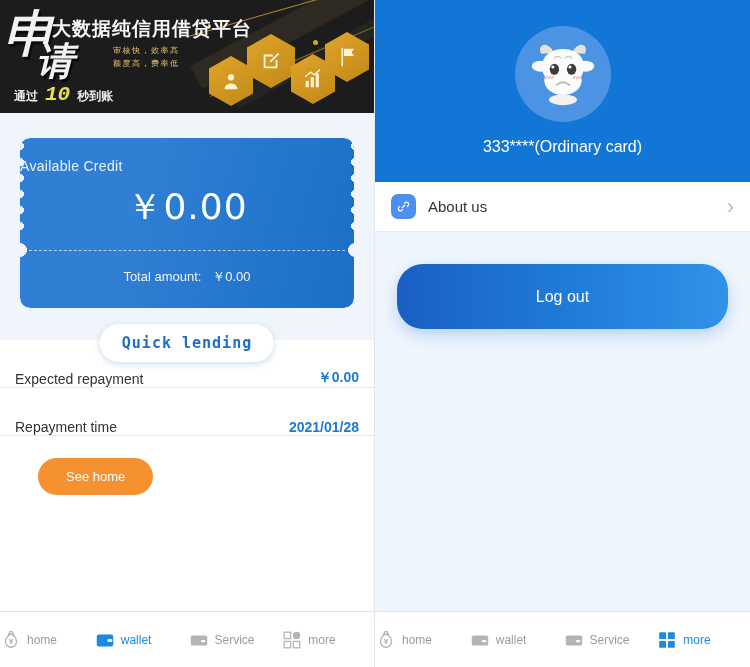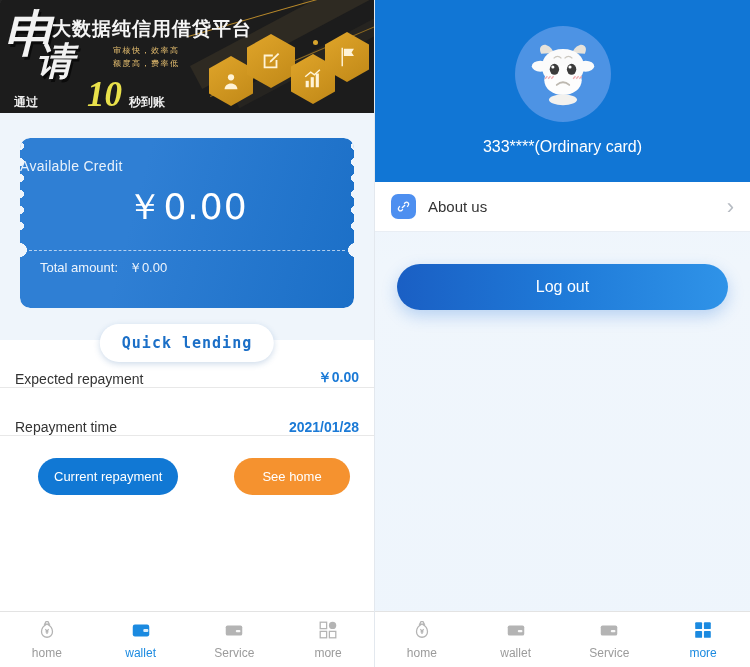--- a/index.html
+++ b/index.html
@@ -66,22 +66,22 @@
     letter-spacing: 1.5px; font-family:"DejaVu Sans", sans-serif; white-space:nowrap;
   }
   .banner-sub1 { top: 45px; }
   .banner-sub2 { top: 58px; }
   .banner-bottom {
     position:absolute; left: 14px; top: 84px;
     display:flex; align-items: baseline; gap:7px; white-space:nowrap;
   }
   .bb-txt { color:#efefef; font-size:12px; font-weight:bold; font-family:"DejaVu Sans",sans-serif; }
   .bb-num {
-    color:#e9e14b; font-size:35px; font-weight:bold; font-style:italic;
-    font-family:Liberation Serif, serif; line-height: 22px; margin-left: 42px;
+    color:#e9e14b; font-size:21px; font-weight:bold; font-style:italic;
+    font-family:Liberation Mono, monospace; line-height: 22px;
   }
   .hexrow { position:absolute; right: 8px; top: 34px; width: 160px; height: 72px; }
   .hex {
     position:absolute; width: 44px; height: 50px;
     background: linear-gradient(145deg,#e0a52a,#c08817);
     clip-path: polygon(50% 0%, 100% 25%, 100% 75%, 50% 100%, 0% 75%, 0% 25%);
     display:flex; align-items:center; justify-content:center;
     color:#fff4d8; font-size: 19px;
   }
   .hexA { left: 2px; top: 22px; }
@@ -121,21 +121,21 @@
   }
   .cc-label { font-size: 14px; color: #e8f1fb; letter-spacing:.3px; }
   .cc-amount {
     text-align:center; font-size: 36px; font-weight: 400; margin-top: 9px;
     letter-spacing: 1px; font-family:"DejaVu Sans", sans-serif;
   }
   .cc-dash {
     position:absolute; left: 9px; right: 9px; top: 112px; height:0;
     border-top: 1px dashed rgba(255,255,255,0.65);
   }
-  .cc-total { font-size: 13px; margin-top: 27px; color:#eef5fc;padding-left:20px; }
+  .cc-total { text-align:center; font-size: 13px; margin-top: 36px; color:#eef5fc; }
   .quick-btn {
     position: absolute; left: 50%; transform: translateX(-50%);
     bottom: -22px;
     background: #fff; color: #1b6fc7;
     border: none; border-radius: 22px;
     padding: 10px 22px;
     font-family: "DejaVu Sans Mono", monospace;
     font-size: 15px; font-weight: bold; letter-spacing: 1px;
     box-shadow: 0 2px 6px rgba(30,90,160,0.22);
     cursor: pointer; white-space: nowrap;
@@ -175,34 +175,34 @@
   }
   .link-icon {
     width: 25px; height: 25px; border-radius: 7px; background:#4d8ff0;
     display:flex; align-items:center; justify-content:center;
   }
   .link-icon svg { width: 15px; height: 15px; stroke:#fff; fill:none; stroke-width:2; }
   .about-label { flex:1; font-size: 15px; color:#333; }
   .chev { color:#b7bcc3; font-size: 22px; font-weight: 300; line-height: 1; }
   .logout-wrap { padding: 32px 22px 0 22px; }
   .logout {
-    width: 100%; border:none; border-radius: 26px; height: 46px;
+    width: 100%; border:none; border-radius: 26px; height: 65px;
     background: linear-gradient(90deg,#1a5fc4 0%, #1f7ad8 50%, #2f93e8 100%);
     color:#fff; font-size: 16px; cursor:pointer;
     box-shadow: 0 6px 16px rgba(40,120,220,0.28);
   }
 
   
   .tabbar {
     position:absolute; bottom:0; left:0; width: 375px; height: 56px;
     background:#fff; border-top:1px solid #e3e3e3;
     display:flex; align-items:center;
   }
   .tab {
-    flex:1; display:flex; flex-direction:column; align-items:center;
+    flex:1; display:flex; flex-direction:row; align-items:center;
     gap: 5px; cursor:pointer;
   }
   .tab-ico { width: 22px; height: 22px; display:flex; align-items:center; justify-content:center; }
   .tab-ico svg { width: 22px; height: 22px; }
   .tab-label { font-size: 12px; color:#9b9b9b; }
   .tab.active .tab-label { color:#1b8ae0; }
   .ic-stroke { fill:none; stroke:#b4b4b4; stroke-width:1.4; }
   .ic-fill { fill:#b4b4b4; }
   .tab.active .ic-fill { fill:#1b8ae0; }
 </style>
@@ -283,21 +283,20 @@
         <span class="row-label">Expected repayment</span>
         <span class="row-value">￥0.00</span>
       </div>
       <div class="row">
         <span class="row-label">Repayment time</span>
         <span class="row-value">2021/01/28</span>
       </div>
     </div>
 
     <div class="btn-row">
-      <button class="pill pill-blue">Current repayment</button>
       <button class="pill pill-orange">See home</button>
     </div>
 
     <div class="tabbar">
       <div class="tab">
         <span class="tab-ico">
           <svg viewBox="0 0 24 24">
               <path class="ic-stroke" d="M9.5 5.5h5l-1.4-2.6h-2.2zM12 5.5c-4 2-6 5.2-6 8.4 0 3.6 2.8 6 6 6s6-2.4 6-6c0-3.2-2-6.4-6-8.4z"></path>
               <path class="ic-stroke" d="M10.2 11.2l1.8 2 1.8-2M12 13.2v3.2M10.4 14h3.2"></path>
             </svg>

